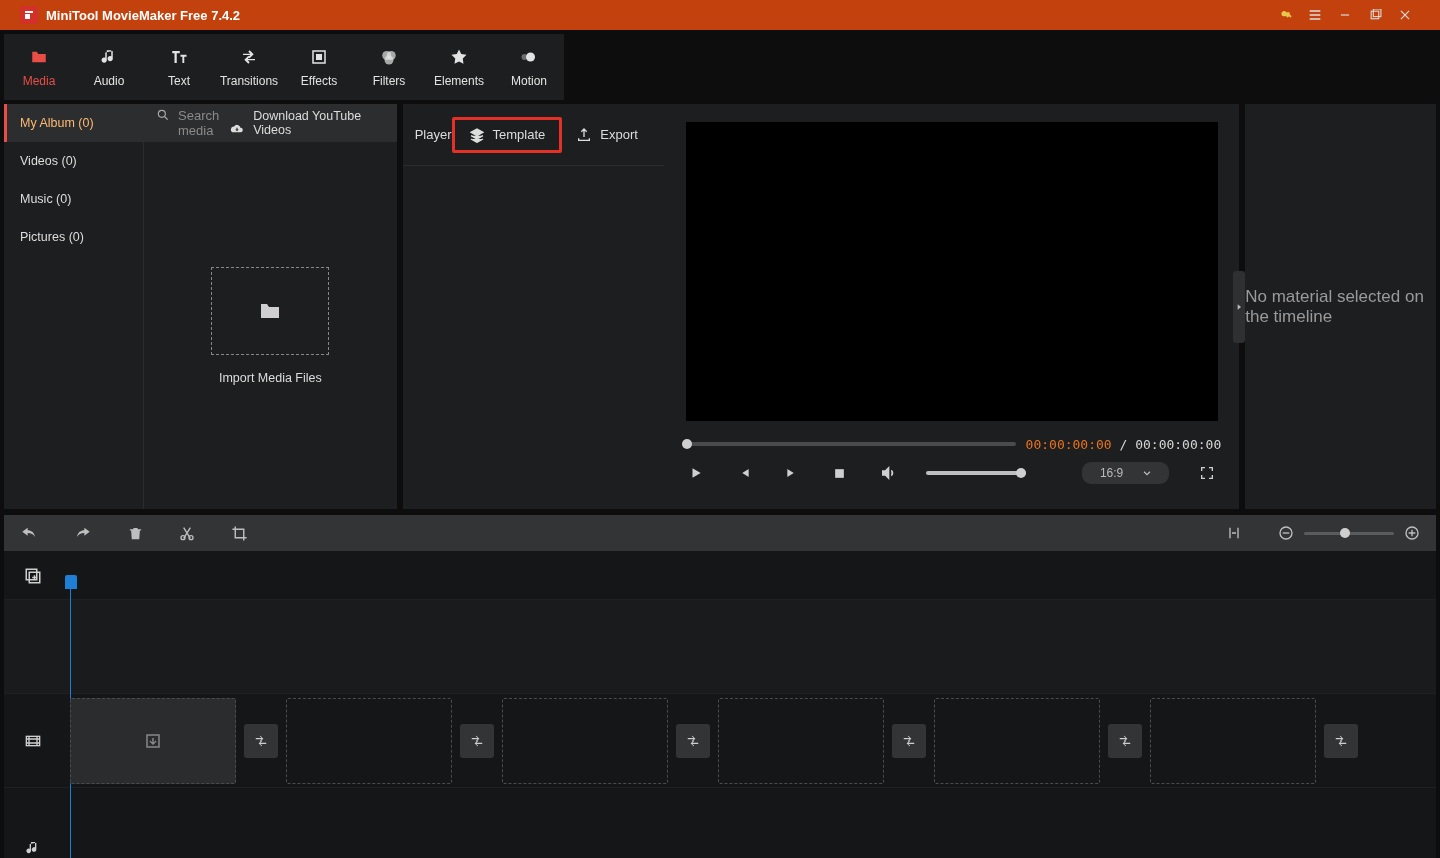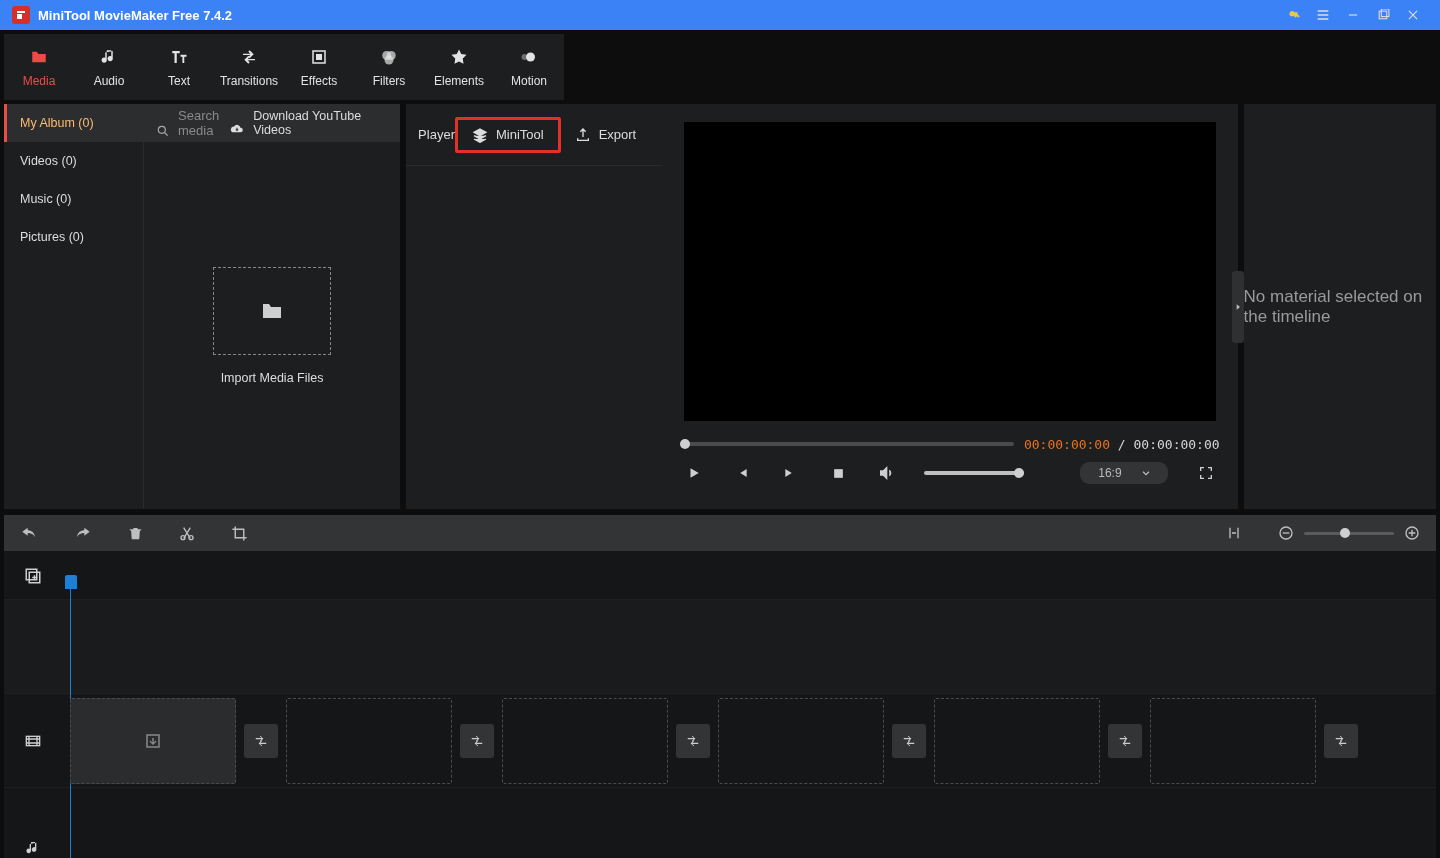--- a/index.html
+++ b/index.html
@@ -1,41 +1,41 @@
 <!DOCTYPE html>
 <html><head>
 <meta charset="utf-8">
 <style>
   html,body{margin:0;padding:0;width:1440px;height:858px;background:#0d0d0d;font-family:"Segoe UI",Arial,sans-serif;color:#d6d6d6;font-size:13px;overflow:hidden}
   *{box-sizing:border-box}
   svg{display:block}
 
   
-  .titlebar{height:30px;background:#3b82f6;display:flex;align-items:center;padding:0 12px}
+  .titlebar{height:30px;background:#c2410c;display:flex;align-items:center;padding:0 20px}
   .titlebar .logo{width:18px;height:18px;background:#d3302a;border-radius:3px;display:flex;align-items:center;justify-content:center;margin-right:8px}
   .titlebar .title{color:#fff;font-weight:600;font-size:13px}
   .titlebar .spacer{flex:1}
   .titlebar .tb-btn{width:30px;height:30px;display:flex;align-items:center;justify-content:center;color:#ddd}
   .titlebar .key{color:#e9c74b}
 
   
   .maintabs{height:66px;background:#1d1e1f;display:flex;align-items:stretch;margin:4px}
   .maintabs .mt{width:70px;display:flex;flex-direction:column;align-items:center;justify-content:center;gap:6px;color:#e3e3e3;font-size:12px}
   .maintabs .mt.active{color:#e84e46}
   .maintabs .mt .mico{height:22px;display:flex;align-items:center;justify-content:center}
 
   
   .row{display:flex;height:405px;margin:0 4px;gap:6px}
   .medpane{width:560px;background:#1d1e1f;display:flex;flex-direction:column}
   .medtop{display:flex;height:38px;border-bottom:1px solid #2a2b2c}
   .sidecol{width:140px;border-right:1px solid #2a2b2c}
   .sideitem{height:38px;display:flex;align-items:center;padding:0 16px;color:#ddd;font-size:12.5px}
   .sideitem.active{background:#2c2d2e;border-left:3px solid #e84e46;padding-left:13px;color:#fdba74}
   .medhead{flex:1;display:flex;align-items:center;padding:0 12px;gap:10px;color:#aaa;background:#2c2d2e}
-  .medhead .search{flex:1;display:flex;align-items:flex-end;gap:8px}
+  .medhead .search{flex:1;display:flex;align-items:flex-start;gap:8px}
   .medhead .dl{display:flex;align-items:flex-end;gap:8px;color:#ddd;font-size:12.5px}
   .medbody{flex:1;display:flex}
   .importarea{flex:1;display:flex;flex-direction:column;align-items:center;justify-content:center;gap:16px}
   .dashbox{width:118px;height:88px;border:1px dashed #888;display:flex;align-items:center;justify-content:center}
   .importlabel{color:#ddd;font-size:12.5px}
 
   .playerpane{flex:1;background:#1d1e1f;display:flex;flex-direction:row;position:relative}
   .playerhead{height:62px;display:flex;align-items:center;padding:0 12px;border-bottom:1px solid #2a2b2c}
   .playerhead .ph-title{flex:1;color:#ddd}
   .ph-btn{display:flex;align-items:center;gap:8px;padding:0 14px;height:36px;color:#ddd}
@@ -245,21 +245,21 @@
 
   <div class="playerpane">
     <div class="playerhead">
       <div class="ph-title">Player</div>
       <div class="ph-btn ph-template">
         <span>
             <svg width="16" height="16" viewBox="0 0 24 24">
               <path fill="currentColor" d="M12 3l9 5-9 5-9-5zM3 13l9 5 9-5M3 18l9 5 9-5" stroke="currentColor" stroke-width="2"></path>
             </svg>
           </span>
-        <span>MiniTool</span>
+        <span>Template</span>
       </div>
       <div class="ph-btn">
         <span>
             <svg width="16" height="16" viewBox="0 0 24 24">
               <path fill="none" stroke="currentColor" stroke-width="2" d="M12 3v12M8 7l4-4 4 4M4 17v3h16v-3"></path>
             </svg>
           </span>
         <span>Export</span>
       </div>
     </div>

